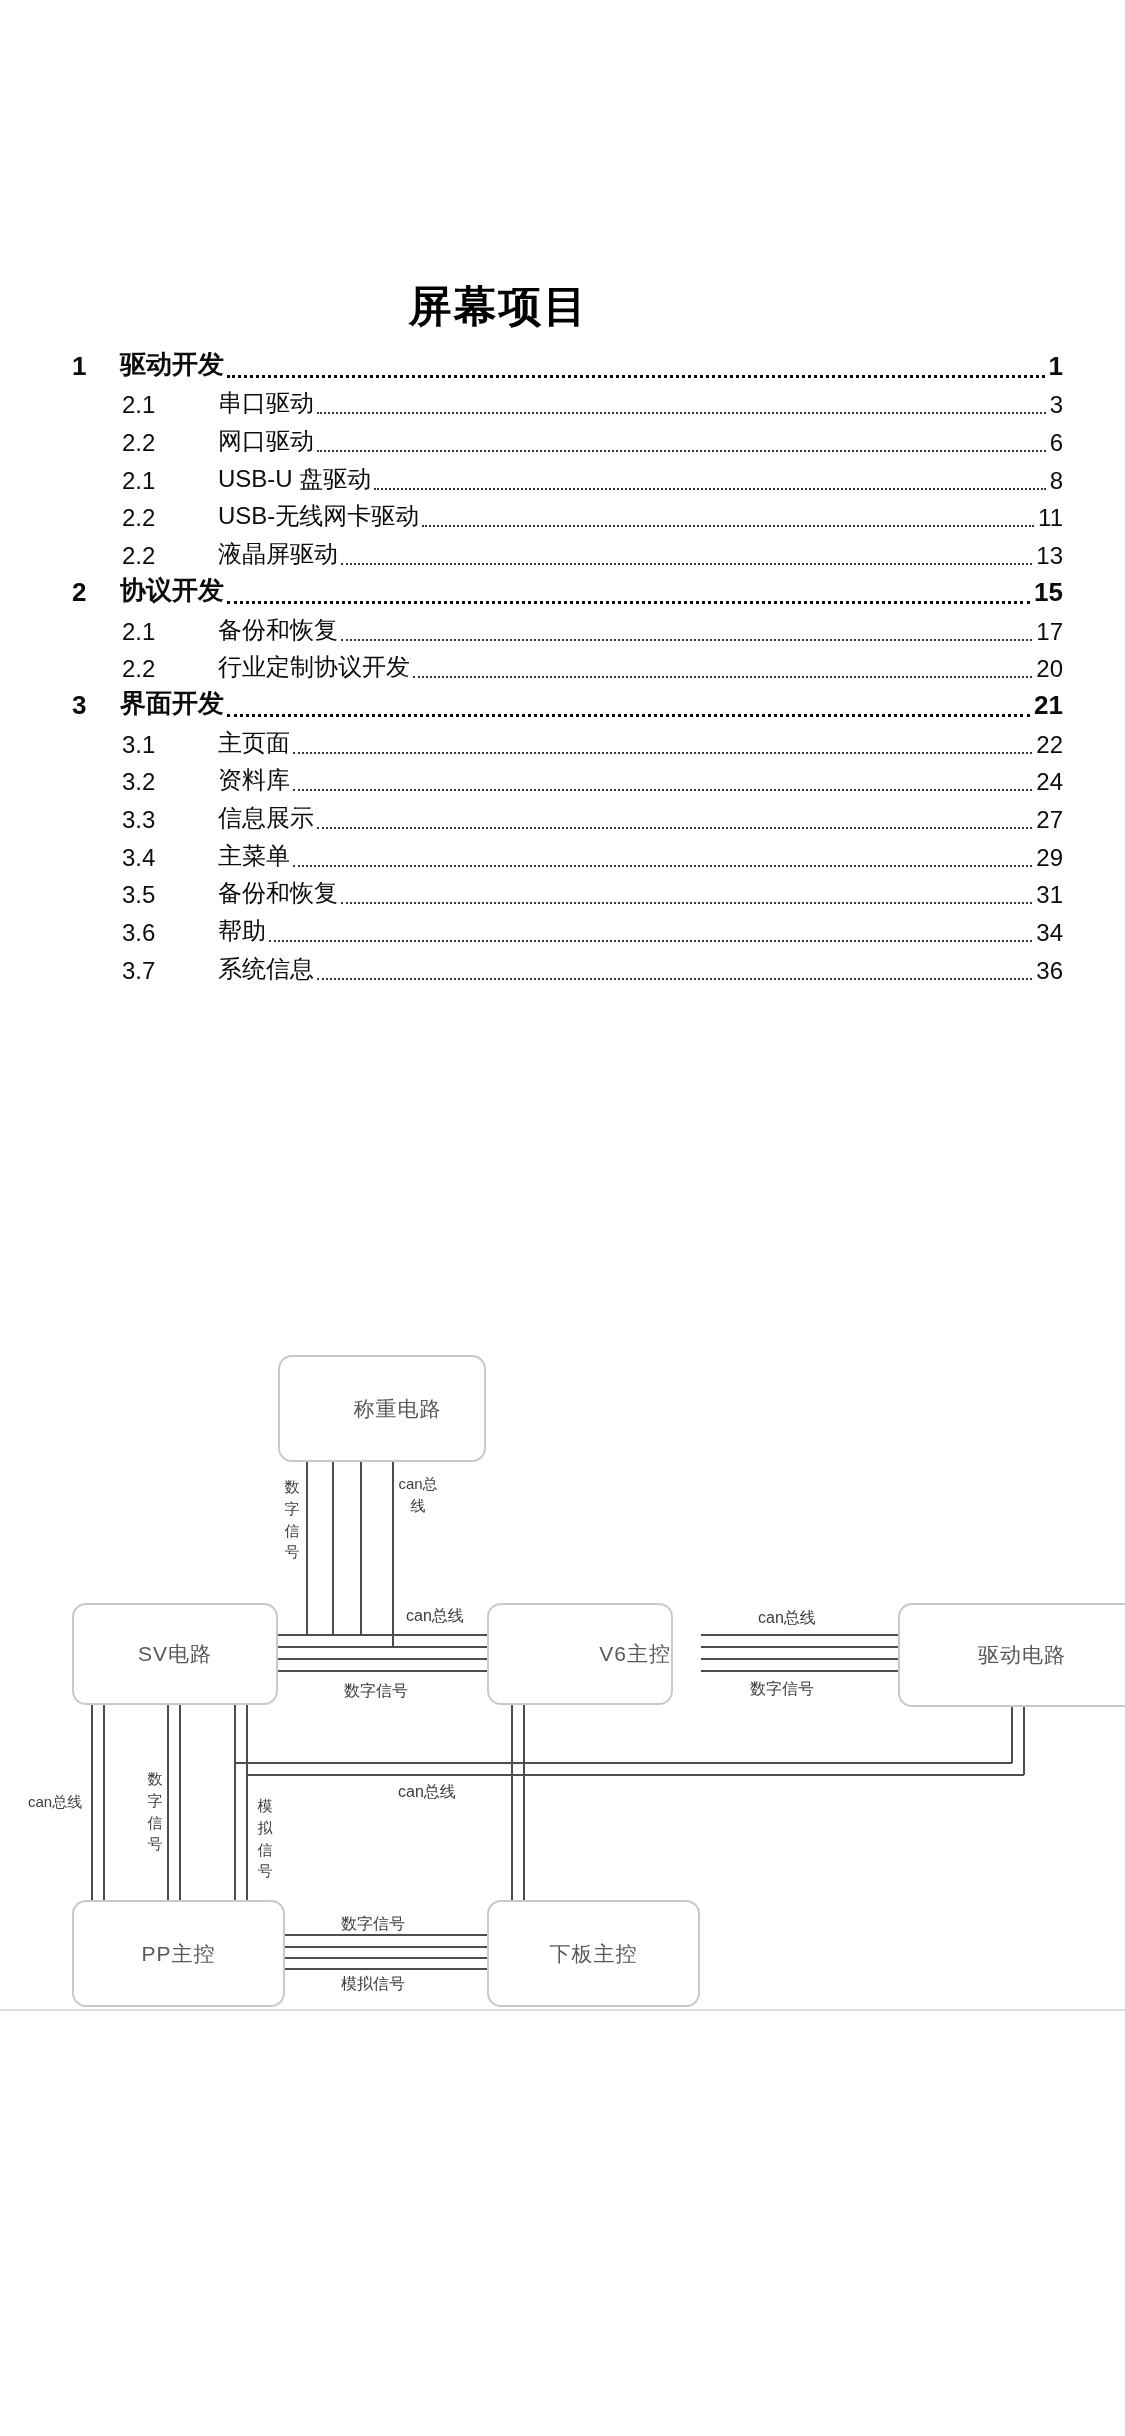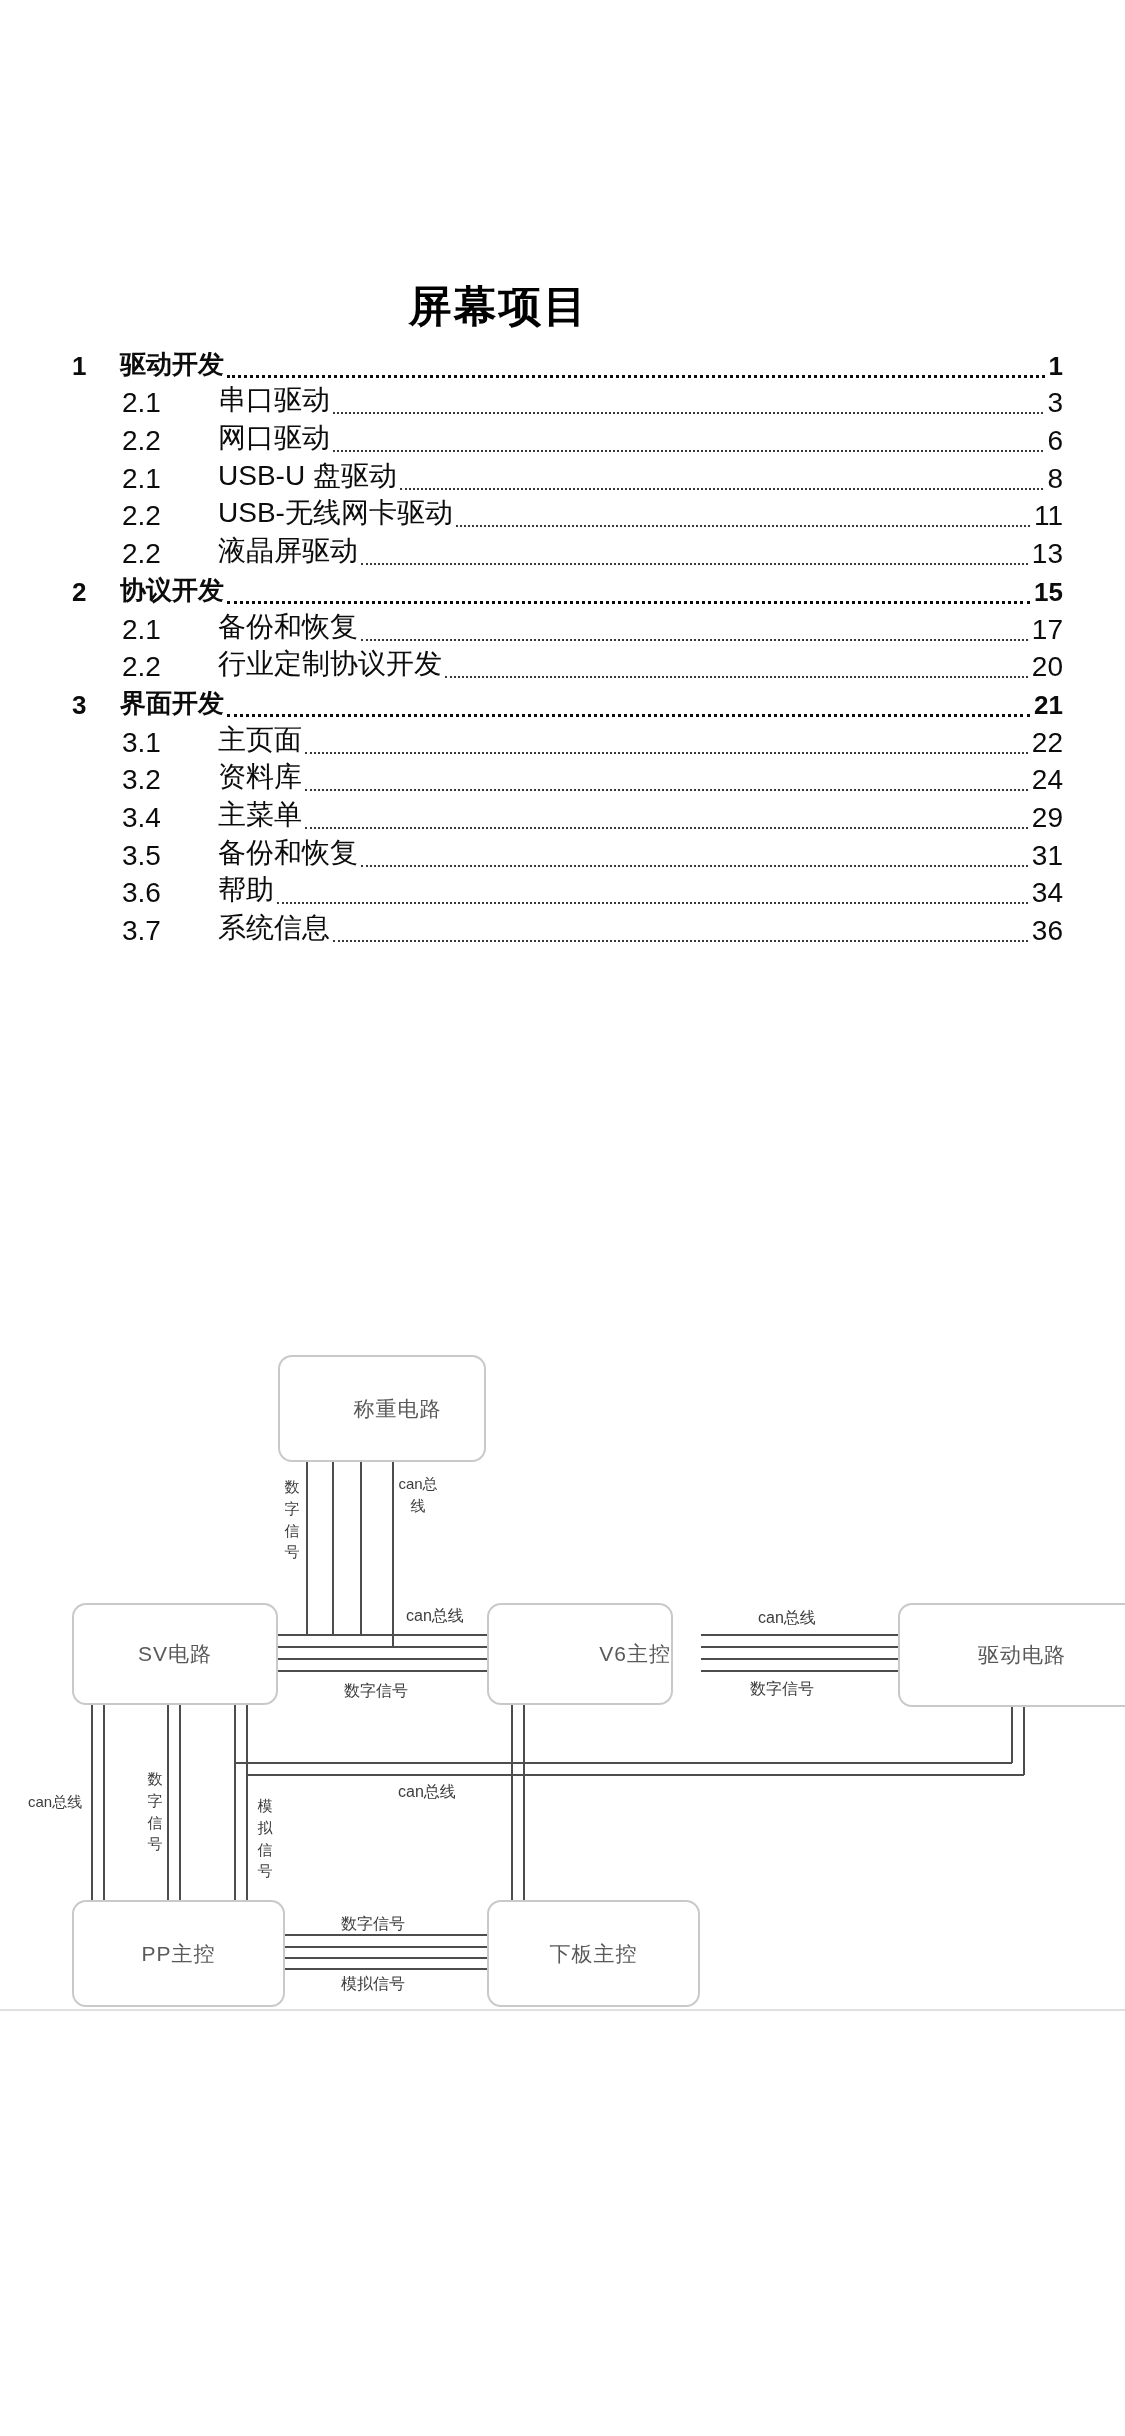--- a/index.html
+++ b/index.html
@@ -6,21 +6,21 @@
   body{width:1125px;height:2436px;position:relative;overflow:hidden;
        font-family:"Liberation Sans","DejaVu Sans",sans-serif;color:#111;}
 
   
   .doc-title{position:absolute;top:278px;left:0;width:997px;text-align:center;
              font-size:43px;font-weight:bold;letter-spacing:2px;color:#000;}
 
   
   .toc{position:absolute;top:349px;left:60px;width:1003px;}
   .toc-row{height:37.7px;display:flex;align-items:flex-end;box-sizing:border-box;
-           padding-bottom:5px;font-size:28px;color:#0c0c0c;}
+           padding-bottom:5px;font-size:24px;color:#0c0c0c;}
   .toc-row .num{flex:none;display:inline-block;}
   .toc-row.lvl1{font-weight:bold;font-size:26px;}
   .toc-row.lvl1 .num{margin-left:12px;width:48px;}
   .toc-row.lvl2 .num{margin-left:62px;width:96px;}
   .toc-row .entry-label{flex:none;white-space:nowrap;}
   .leader{flex:1 1 auto;min-width:18px;align-self:flex-end;margin:0 3px 5px 3px;
           border-bottom:2.5px dotted #383838;}
   .toc-row.lvl1 .leader{border-bottom:3.5px dotted #0a0a0a;margin-bottom:4px;}
   .page-num{flex:none;margin-left:1px;}
 
@@ -107,20 +107,26 @@
       <span class="leader"></span>
       <span class="page-num">22</span>
   </div>
   <div class="toc-row lvl2">
     <span class="num">3.2</span>
       <span class="entry-label">资料库</span>
       <span class="leader"></span>
       <span class="page-num">24</span>
   </div>
   <div class="toc-row lvl2">
+    <span class="num">3.3</span>
+      <span class="entry-label">信息展示</span>
+      <span class="leader"></span>
+      <span class="page-num">27</span>
+  </div>
+  <div class="toc-row lvl2">
     <span class="num">3.4</span>
       <span class="entry-label">主菜单</span>
       <span class="leader"></span>
       <span class="page-num">29</span>
   </div>
   <div class="toc-row lvl2">
     <span class="num">3.5</span>
       <span class="entry-label">备份和恢复</span>
       <span class="leader"></span>
       <span class="page-num">31</span>

